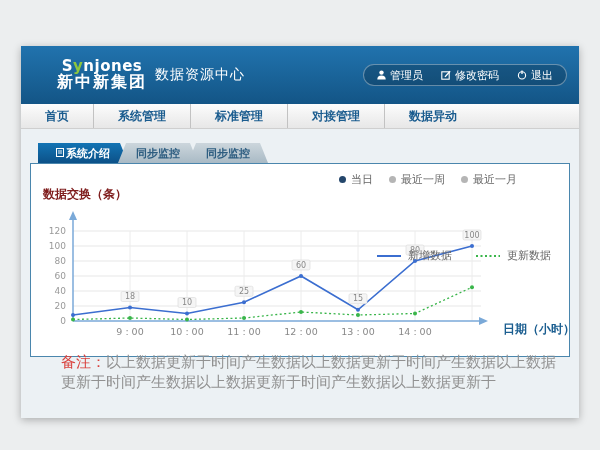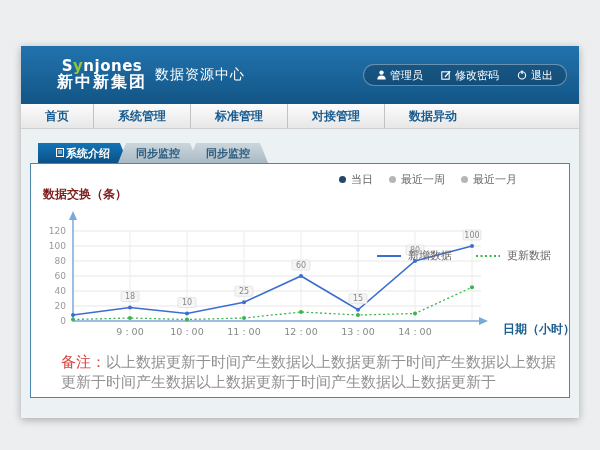--- a/index.html
+++ b/index.html
@@ -35,21 +35,21 @@
   .content { position:relative; padding:14px 9px 0; }
   .tabs { display:flex; margin-left:8px; height:20px; position:relative; z-index:2; }
   .tab { display:flex; align-items:center; gap:2px; font-size:11px; font-weight:bold;
          padding:0 18px; cursor:pointer;
          clip-path:polygon(8px 0, calc(100% - 8px) 0, 100% 100%, 0 100%);
          background:linear-gradient(#ccd6dc,#a9bac5); color:#2d5d80; margin-left:-10px; }
   .tab.active { clip-path:polygon(0 0, calc(100% - 8px) 0, 100% 100%, 0 100%);
                 background:linear-gradient(#1374b4,#0c5188); color:#fff; margin-left:0; }
 
   
-  .panel { position:relative; background:#fff; border:1px solid #4a86ad; height:235px; }
+  .panel { position:relative; background:#fff; border:1px solid #4a86ad; height:194px; }
   .time-filters { position:absolute; top:8px; right:52px; display:flex; gap:16px;
                   font-size:11px; color:#666; }
   .filter { display:flex; align-items:center; gap:5px; cursor:pointer; }
   .filter .dot { width:7px; height:7px; border-radius:50%; background:#b5b5b5; }
   .filter.selected .dot { background:#24466b; }
 
   .y-axis-title { position:absolute; left:12px; top:22px; font-size:12px;
                   font-weight:bold; color:#7f1d1d; }
   .x-axis-title { position:absolute; left:472px; top:157px; font-size:12px;
                   font-weight:bold; color:#1b5e90; white-space:nowrap;font-family:Liberation Mono, monospace; }

